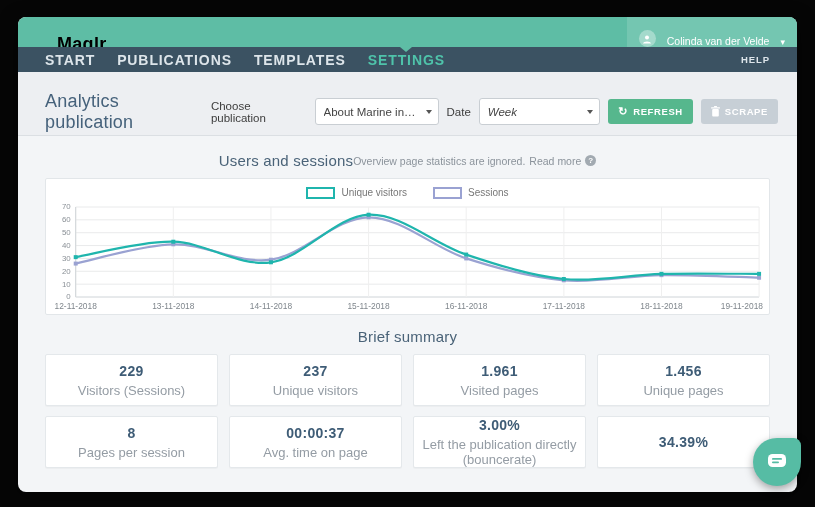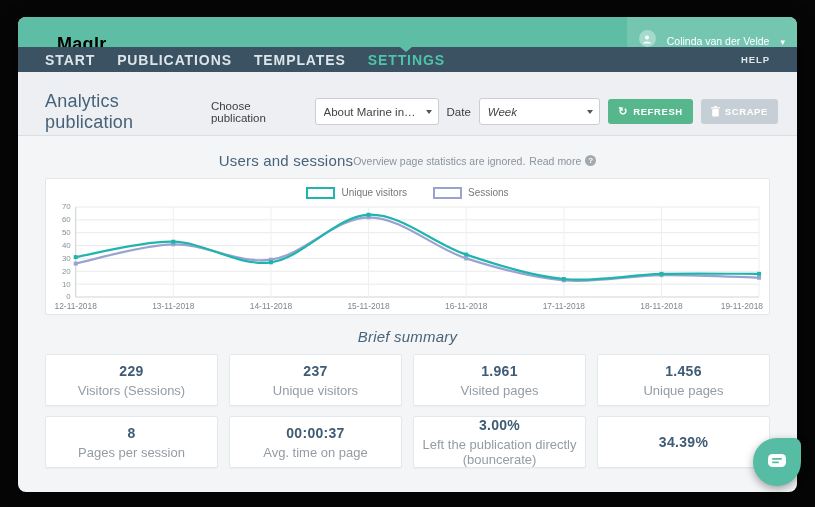--- a/index.html
+++ b/index.html
@@ -89,21 +89,21 @@
     cursor:pointer;
   }
   .chart-panel{
     background:#fff;border:1px solid #e2e6e9;border-radius:2px;padding:5px 2px 1px;
   }
   .legend{display:flex;justify-content:center;gap:26px;height:17px;align-items:center;}
   .legend-item{display:flex;align-items:center;gap:6px;font-size:10px;color:#777;}
   .legend-swatch{width:25px;height:8px;border:2px solid;background:#fff;}
   .chart-svg{display:block;width:100%;height:112px;}
   
-  .summary-title{margin:13px 0 9px;font-style:italic;}
+  .summary-title{margin:13px 0 9px;}
   .cards{display:grid;grid-template-columns:repeat(4,1fr);gap:10px 11px;}
   .card{
     background:#fff;border:1px solid #e4e8eb;border-radius:2px;height:50px;
     display:flex;flex-direction:column;align-items:center;justify-content:center;gap:4px;
     box-shadow:0 1px 1px rgba(0,0,0,.03);
   }
   .card-value{font-size:14px;font-weight:700;color:#3e5c76;letter-spacing:.3px;}
   .card-label{font-size:13px;color:#949ca4;text-align:center;padding:0 4px;}
   
   .launcher{

